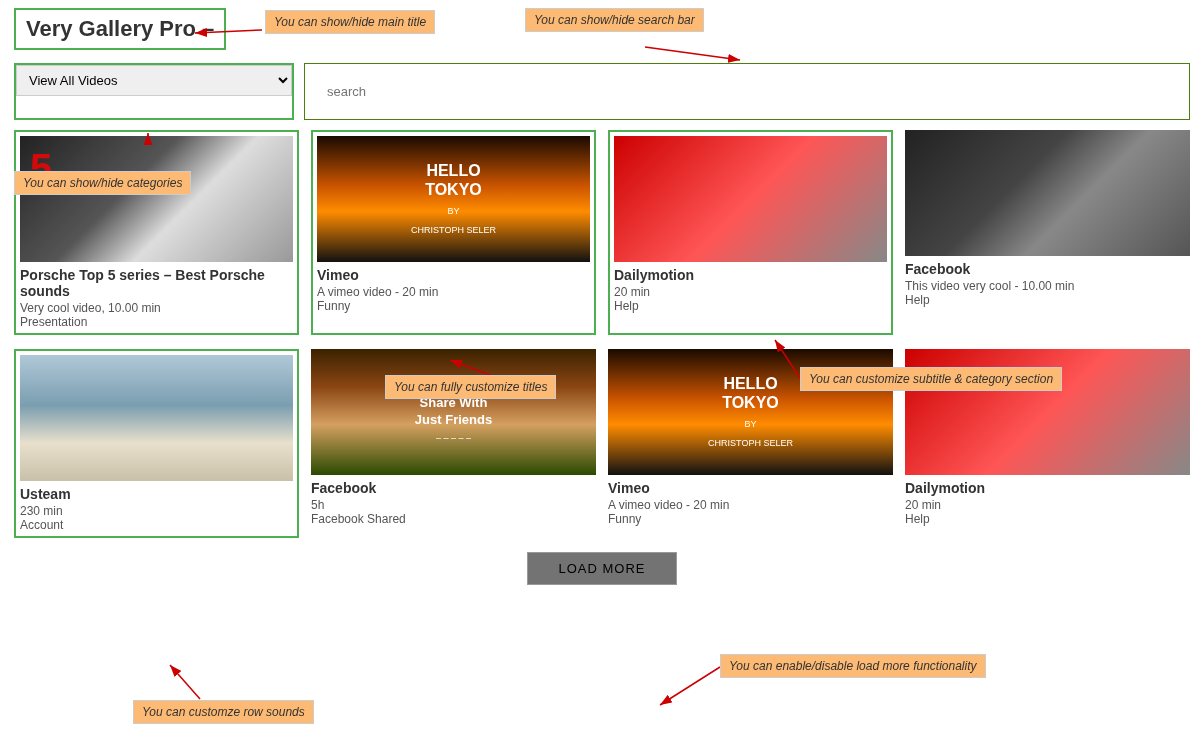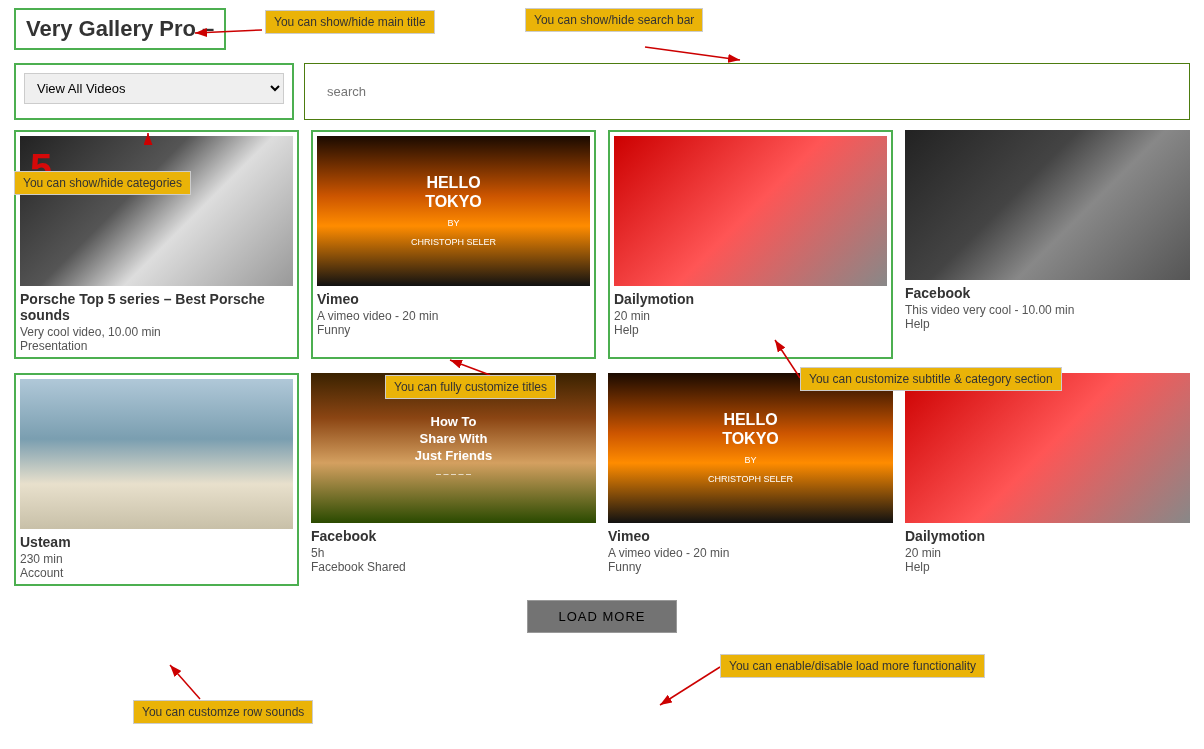--- a/index.html
+++ b/index.html
@@ -2,35 +2,36 @@
 <html><head>
   <meta charset="utf-8">
   <style>
     * { box-sizing: border-box; margin: 0; padding: 0; }
     body { font-family: Arial, sans-serif; font-size: 13px; background: #fff; width: 1204px; min-height: 749px; position: relative; overflow-x: hidden; }
     .header-title { font-size: 22px; font-weight: bold; color: #333; }
 
     
     .tooltip-box {
       position: absolute;
-      background: #eab308;
+      background: #fdba74;
       border: 1px solid #ccc;
       padding: 4px 8px;
       font-size: 12px;
       color: #333;
       white-space: nowrap;
       z-index: 10;
+      font-style: italic;
     }
 
     
     .main-wrapper { padding: 0 14px; }
 
     
     .top-controls { display: flex; gap: 10px; margin-bottom: 10px; margin-top: 5px; }
-    .category-select-wrap { border: 2px solid #4caf50; padding: 8px; width: 280px; }
+    .category-select-wrap { border: 2px solid #4caf50; padding: 0; width: 280px; }
     .category-select { width: 100%; padding: 6px 8px; font-size: 13px; border: 1px solid #ccc; appearance: auto; }
     .search-wrap { border: 1px solid #4d7c0f; padding: 14px; flex: 1; }
     .search-input { width: 100%; padding: 6px 8px; font-size: 13px; border: none; outline: none; color: #999; }
 
     
     .video-grid { display: grid; grid-template-columns: repeat(4, 1fr); gap: 12px; margin-bottom: 14px; }
     .video-title { font-size: 14px; font-weight: bold; margin-top: 5px; color: #333; }
     .video-subtitle { font-size: 12px; color: #555; margin-top: 2px; }
     .video-category { font-size: 12px; color: #555; }
 
@@ -47,21 +48,21 @@
     .thumb-vimeo-tokyo { background: linear-gradient(180deg, #1a0a00 0%, #cc5500 40%, #ff8c00 60%, #111 100%); position: relative; display: flex; align-items: center; justify-content: center; }
     .thumb-vimeo-tokyo-text { color: #fff; text-align: center; font-size: 16px; font-weight: bold; line-height: 1.2; }
     .thumb-dailymotion { background: linear-gradient(135deg, #c00 0%, #f55 50%, #888 100%); }
     .thumb-facebook { background: linear-gradient(135deg, #222 0%, #444 40%, #888 60%, #555 100%); }
     .thumb-usteam { background: linear-gradient(180deg, #b0c8d8 0%, #7a9eb0 40%, #e8e0cc 70%, #c8c0a8 100%); }
     .thumb-fb2 { background: linear-gradient(180deg, #3a2200 0%, #8B4513 30%, #d4a060 60%, #2a4a00 100%); position: relative; display: flex; align-items: center; justify-content: center; }
     .thumb-fb2-text { color: #fff; text-align: center; font-size: 13px; font-weight: bold; line-height: 1.3; }
     .thumb-vimeo2 { background: linear-gradient(180deg, #1a0a00 0%, #cc5500 40%, #ff8c00 60%, #111 100%); position: relative; display: flex; align-items: center; justify-content: center; }
     .thumb-dailymotion2 { background: linear-gradient(135deg, #c00 0%, #f55 50%, #888 100%); }
 
-    .video-thumb-div { width: 100%; height: 150px; }
+    .video-thumb-div { width: 100%; height: 126px; }
   </style>
 </head>
 <body>
 
 
 
 
 <svg class="arrows" xmlns="http://www.w3.org/2000/svg">
 
   <defs>

